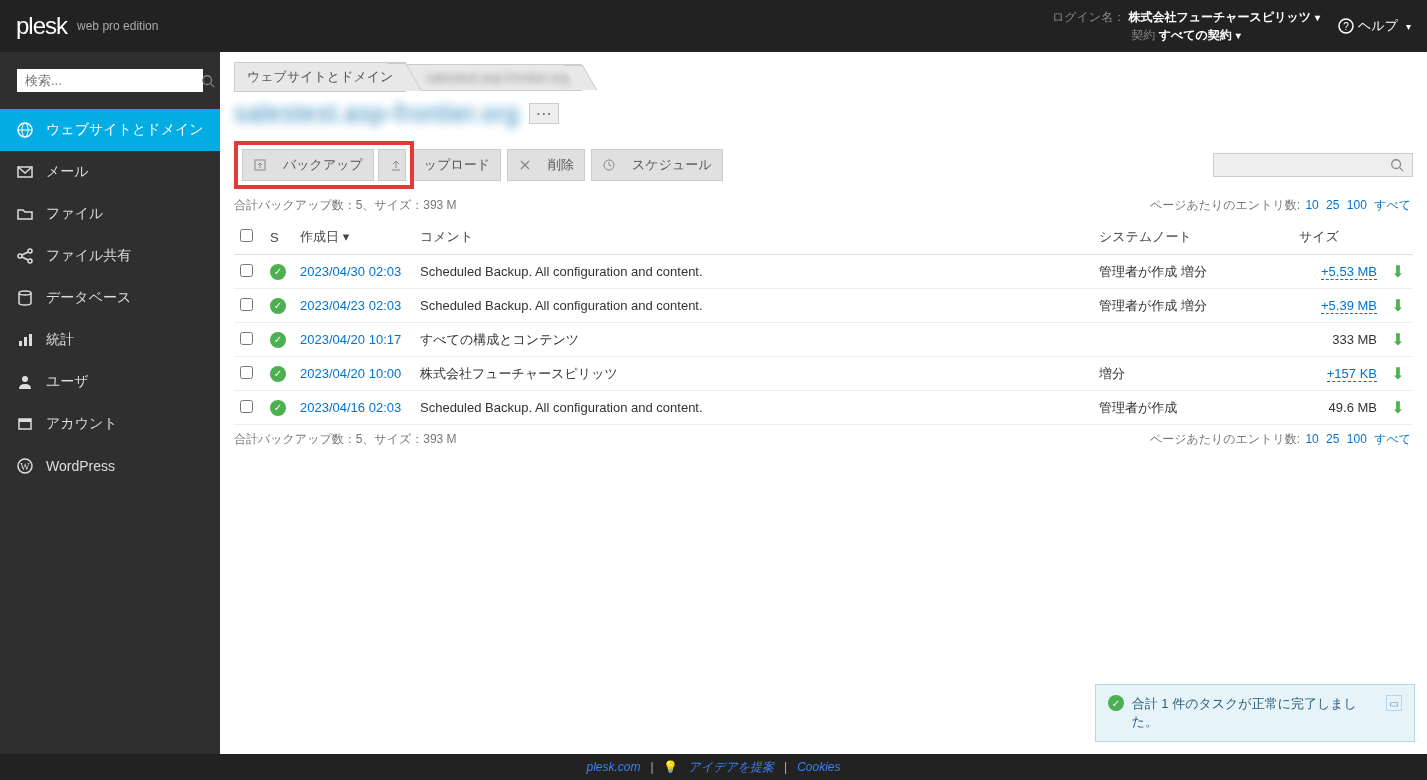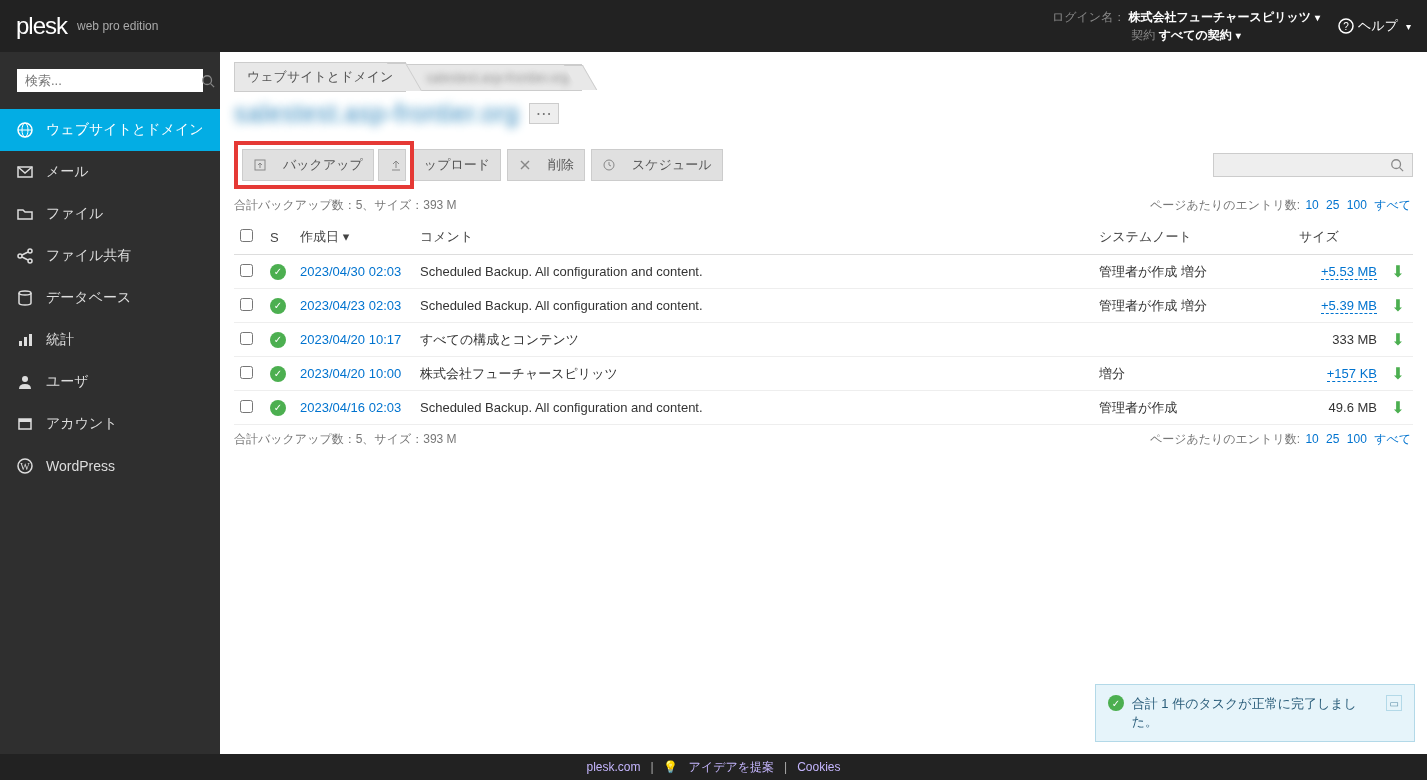--- a/index.html
+++ b/index.html
@@ -59,21 +59,21 @@
 .col-sysnote { width: 200px; }
 .col-size { width: 90px; text-align: right; }
 .col-dl { width: 30px; text-align: center; }
 .status-ok { display: inline-flex; width: 16px; height: 16px; background: #4caf50; border-radius: 50%; align-items: center; justify-content: center; color: #fff; font-size: 10px; }
 .link { color: #0073cf; text-decoration: none; }
 .size-link { color: #0073cf; border-bottom: 1px dashed #0073cf; }
 .dl-arrow { color: #4caf50; font-size: 16px; }
 
 
 .footer { position: absolute; left: 0; right: 0; bottom: 0; height: 26px; background: #222; color: #aaa; font-size: 12px; display: flex; align-items: center; justify-content: center; gap: 10px; }
-.footer a { color: #c4b5fd; text-decoration: none; }
+.footer a { color: #3b82f6; text-decoration: none; font-style: italic; }
 
 
 .toast { position: absolute; right: 12px; bottom: 38px; width: 320px; background: #e6f4fa; border: 1px solid #b3d9e8; padding: 10px 12px; font-size: 13px; color: #2a5d7a; display: flex; align-items: flex-start; gap: 8px; }
 .toast-close { margin-left: auto; color: #5a8ca5; cursor: pointer; border: 1px solid #b3d9e8; width: 16px; height: 16px; display: flex; align-items: center; justify-content: center; font-size: 10px; }
 
 svg { display: block; }
 </style>
 </head>
 <body>
 

